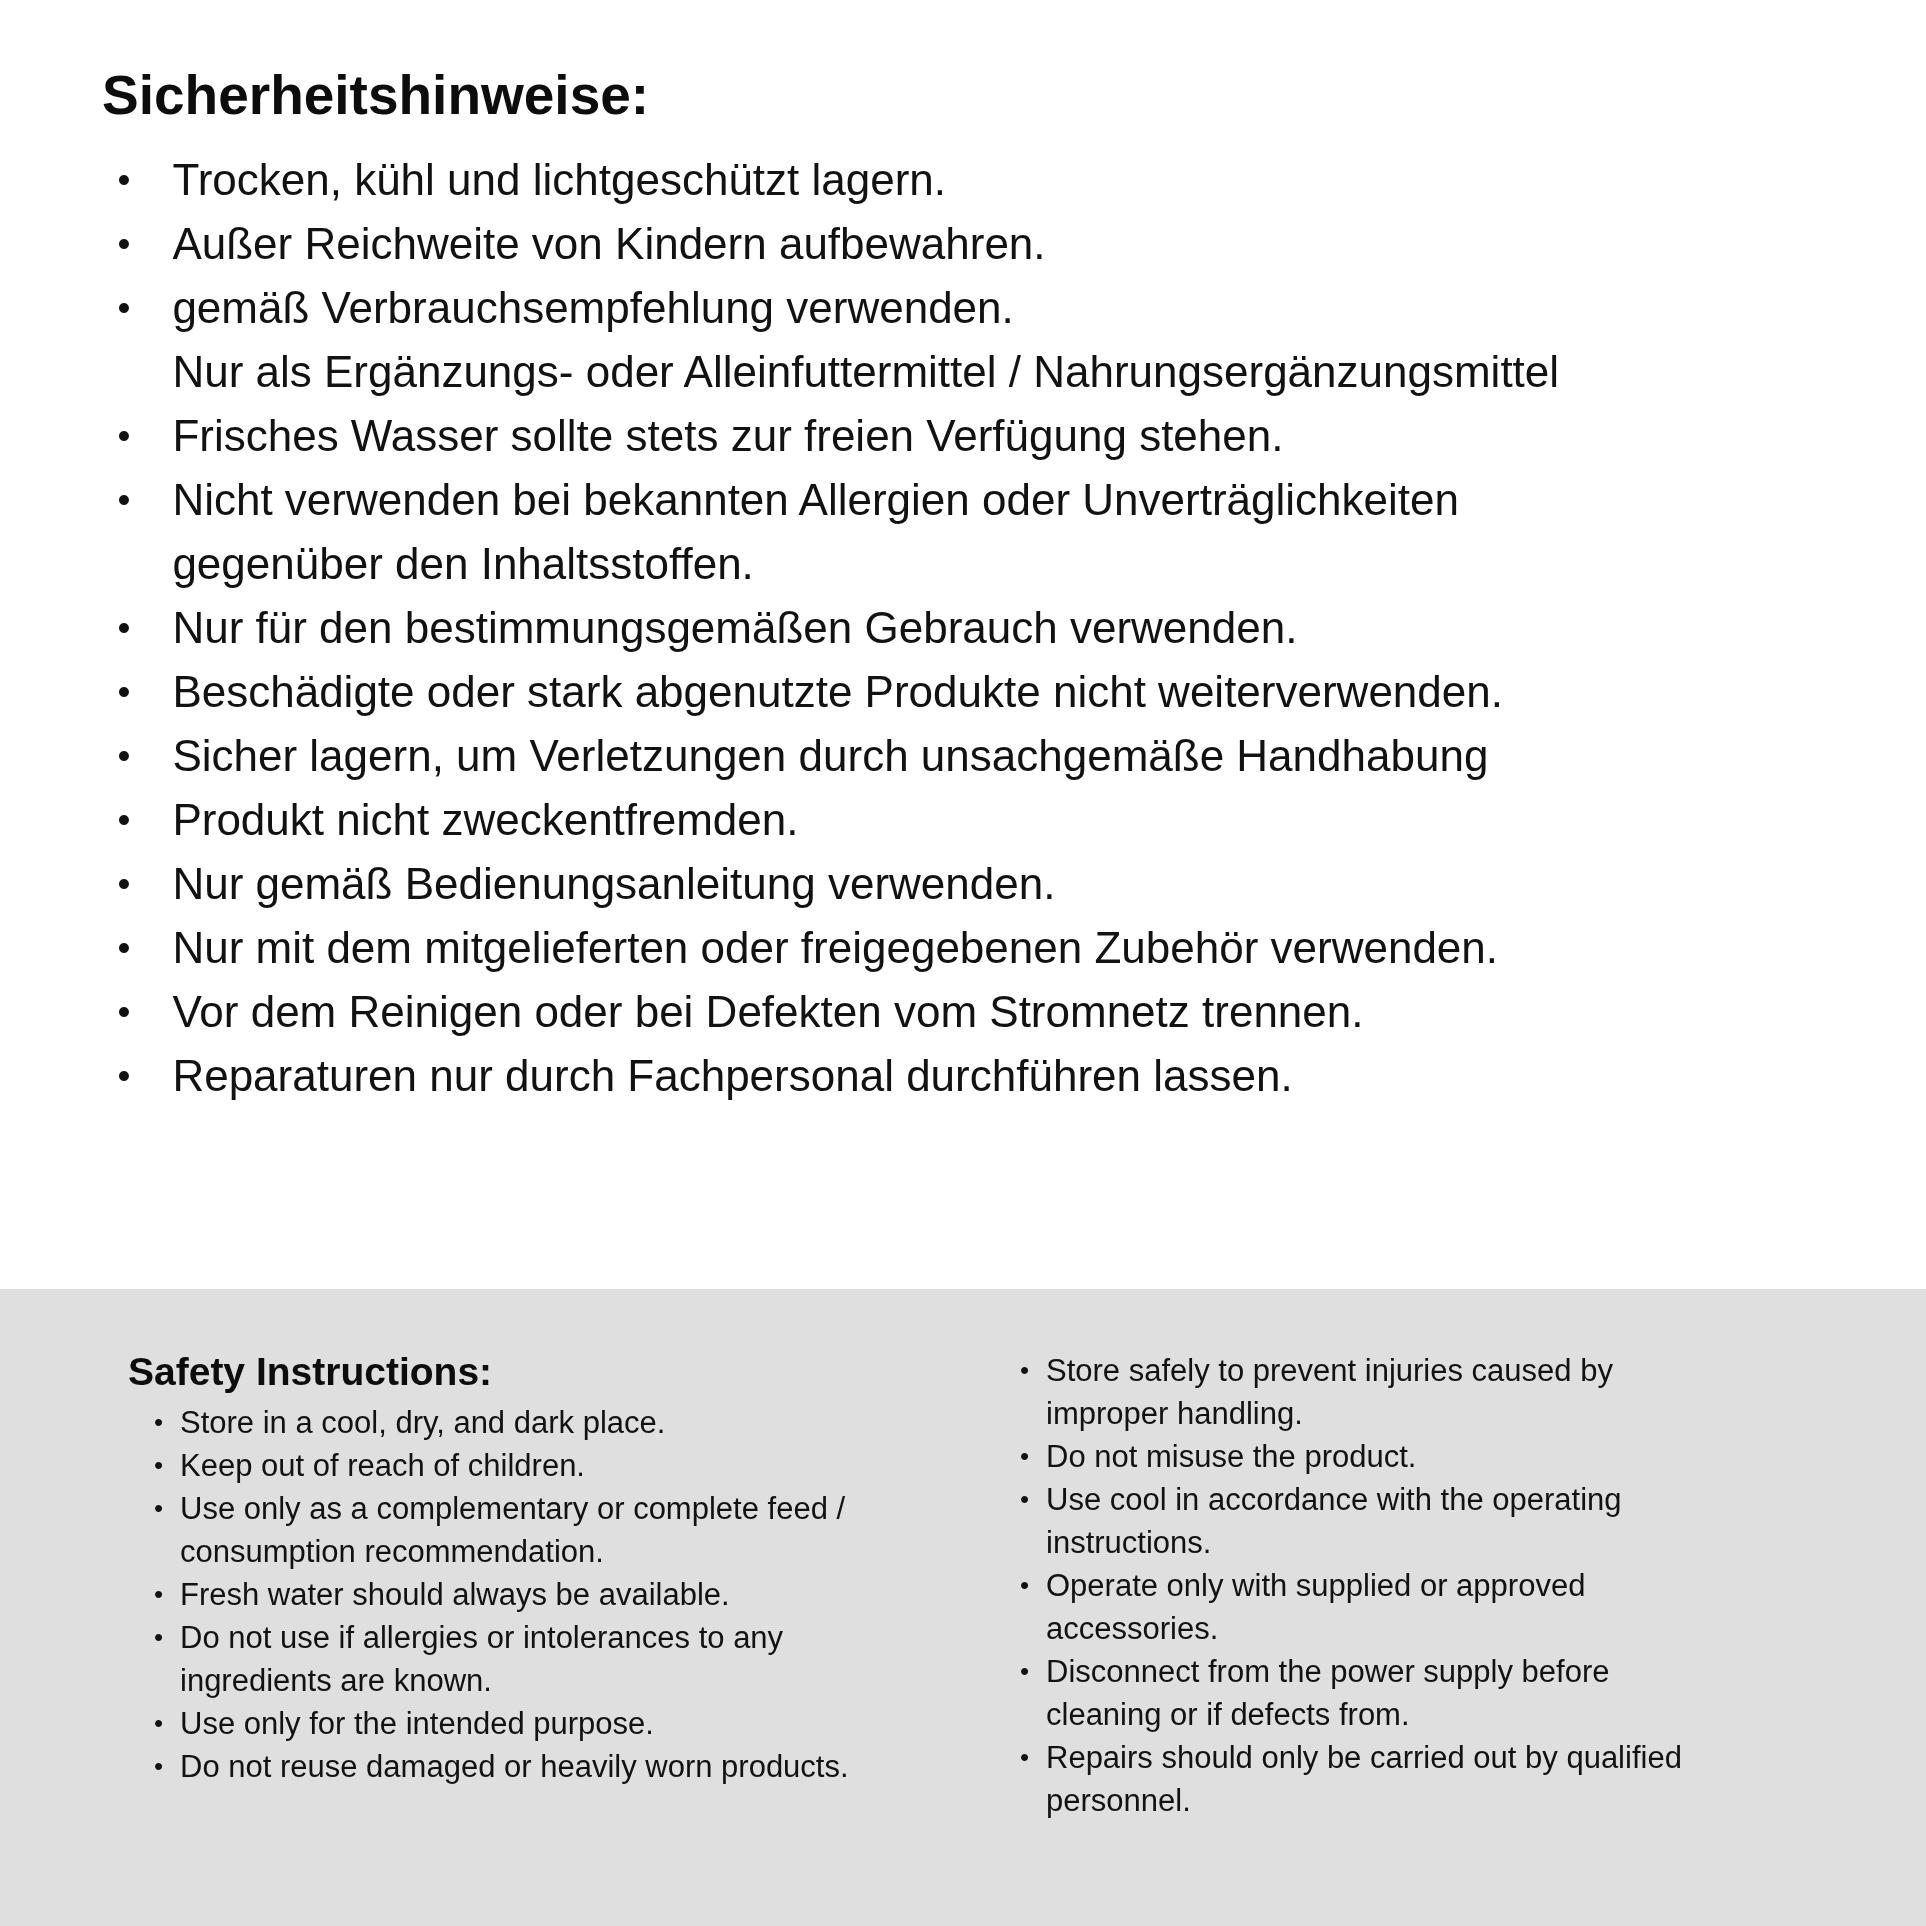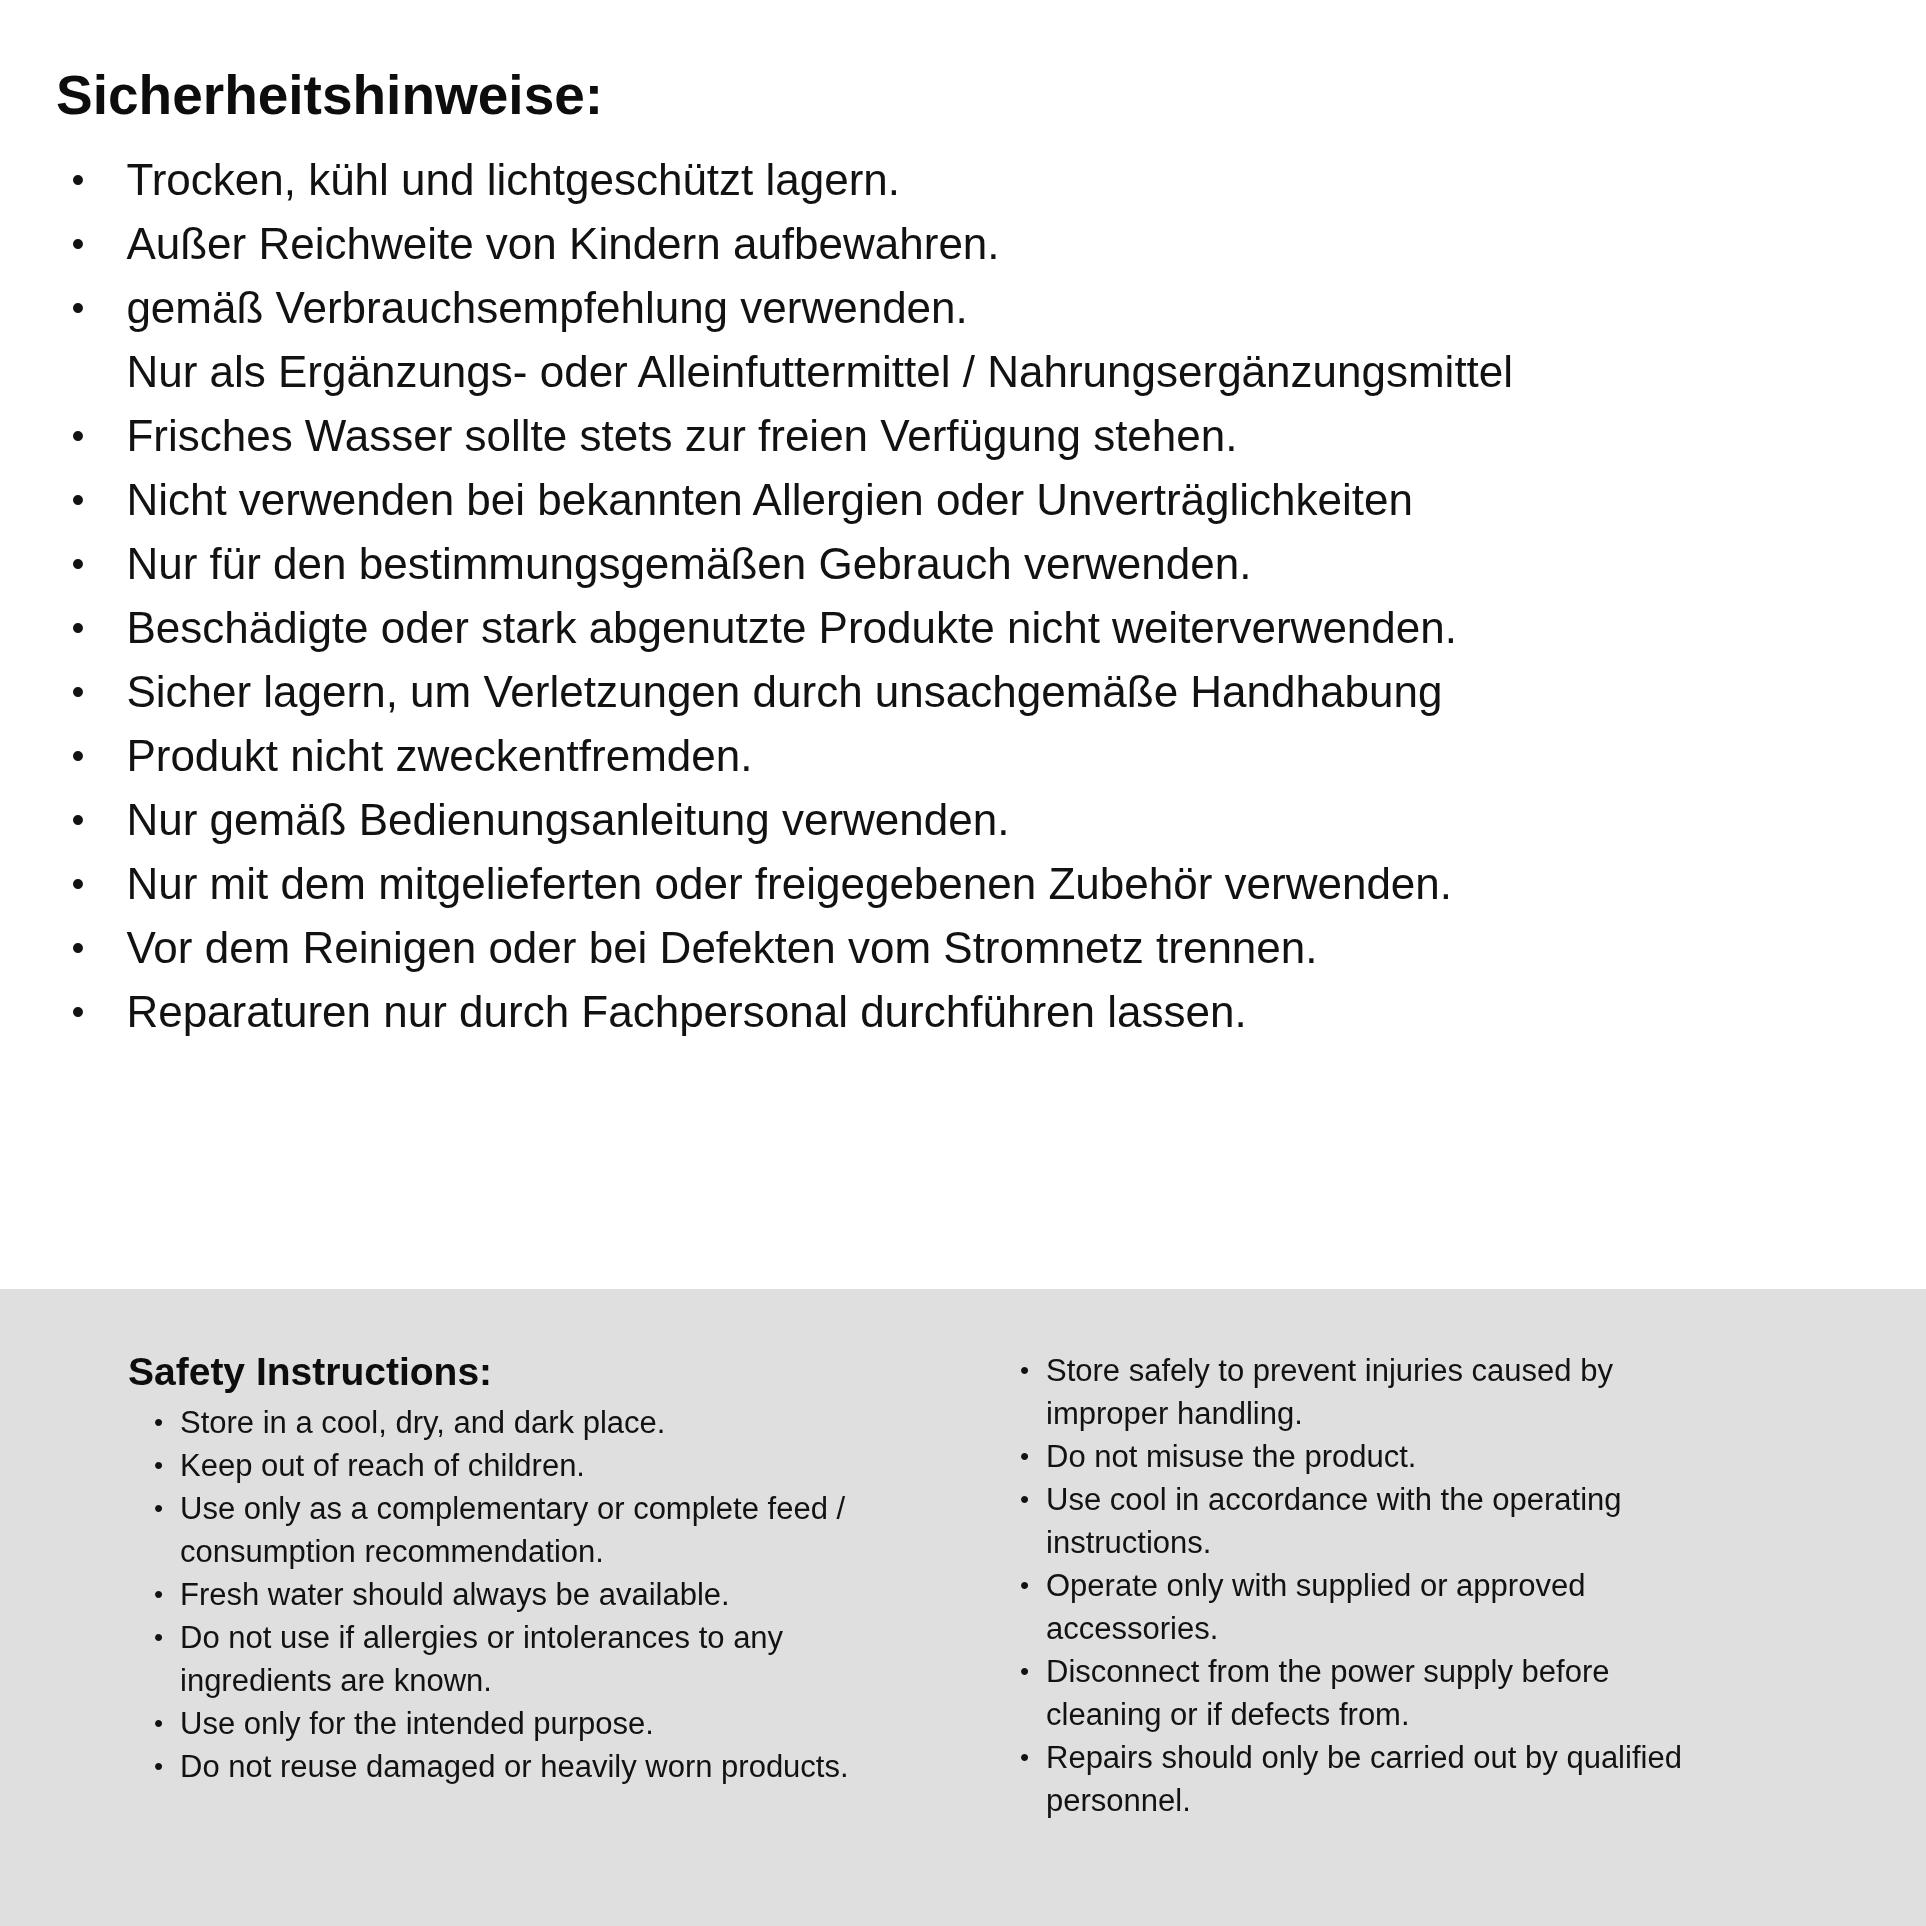--- a/index.html
+++ b/index.html
@@ -19,21 +19,21 @@
     height: 1926px;
     display: flex;
     flex-direction: column;
   }
 
   
   .de-section {
     box-sizing: border-box;
     height: 1289px;
     background: #ffffff;
-    padding: 62px 90px 0 56px;
+    padding: 62px 90px 0 102px;
   }
   .de-title {
     margin: 0 0 18.6px 0;
     font-size: 55px;
     line-height: 67px;
     font-weight: 700;
     color: #0d0d0d;
   }
   .bullet-list {
     list-style: none;
@@ -122,20 +122,21 @@
         <li class="bullet-item">
           <span class="bullet-dot">•</span>
           <span class="item-lines">
             <div class="line">Frisches Wasser sollte stets zur freien Verfügung stehen.</div>
           </span>
         </li>
         <li class="bullet-item">
           <span class="bullet-dot">•</span>
           <span class="item-lines">
             <div class="line">Nicht verwenden bei bekannten Allergien oder Unverträglichkeiten</div>
+            <div class="line">gegenüber den Inhaltsstoffen.</div>
           </span>
         </li>
         <li class="bullet-item">
           <span class="bullet-dot">•</span>
           <span class="item-lines">
             <div class="line">Nur für den bestimmungsgemäßen Gebrauch verwenden.</div>
           </span>
         </li>
         <li class="bullet-item">
           <span class="bullet-dot">•</span>

